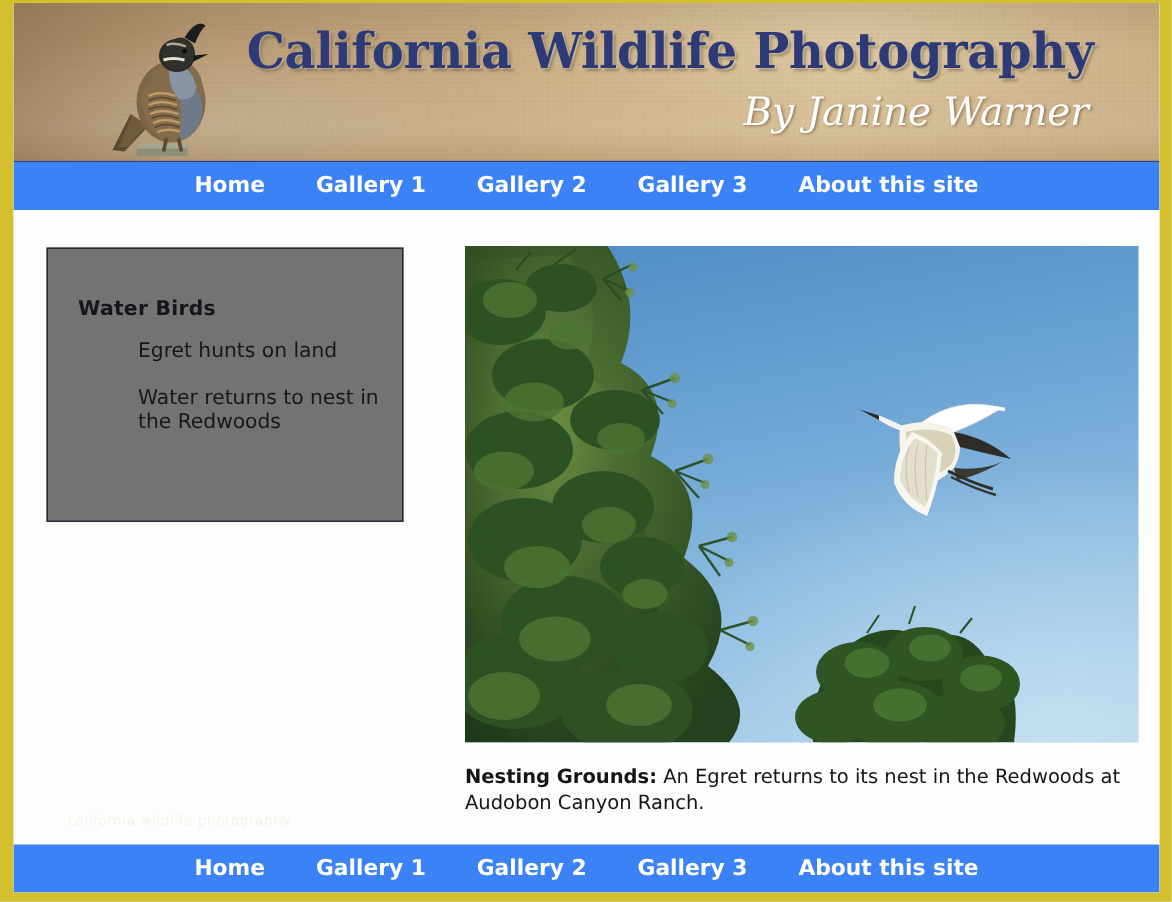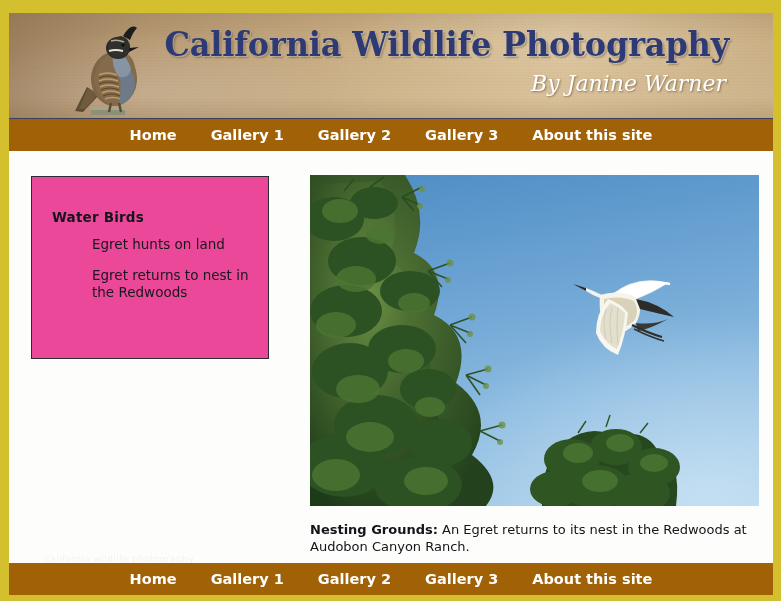--- a/index.html
+++ b/index.html
@@ -16,21 +16,21 @@
   }
 
   
   #page {
     position: absolute;
     left: 0; top: 0;
     width: 781px;
     height: 601px;
     background: #d4c02f;
     box-sizing: border-box;
-    padding: 13px 8px 6px 9px;
+    padding: 2px 8px 6px 9px;
   }
   #page-inner {
     position: relative;
     width: 100%;
     height: 100%;
     background: #fdfdfb;
     overflow: hidden;
   }
 
   
@@ -80,29 +80,29 @@
     white-space: nowrap;
     transform: scaleX(0.97);
     transform-origin: right center;
   }
   .masthead-byline {
     position: absolute;
     right: 47px;
     top: 58px;
     font-family: "DejaVu Serif", "Liberation Serif", serif;
     font-style: italic;
-    font-size: 22px;
+    font-size: 26px;
     color: #ffffff;
     text-shadow: 1px 1px 2px rgba(80,60,35,0.55);
     white-space: nowrap;
   }
 
   
   .navbar {
-    background: #a16207;
+    background: #3b82f6;
     height: 33px;
     display: flex;
     justify-content: center;
     gap: 0px;
     width: 100%;
     box-sizing: border-box;
   }
   #navbar-top { border-top: 1px solid #3a4160; }
   #navbar-bottom {
     position: absolute;
@@ -131,21 +131,21 @@
   }
 
   
   #sidebar {
     position: absolute;
     left: 22px;
     top: 25px;
     width: 238px;
     height: 183px;
     border: 1px solid #2b2b33;
-    background: #ec4899;
+    background: #737373;
     box-sizing: border-box;
   }
   .sidebar-title {
     position: absolute;
     left: 20px;
     top: 32px;
     font-size: 13.5px;
     font-weight: bold;
     color: #15151c;
     letter-spacing: 0.2px;
@@ -281,21 +281,21 @@
 
     <div id="content">
 
       <div id="sidebar">
         <div class="sidebar-title">Water Birds</div>
         <ul class="sidebar-list">
           <li>
             <a class="sidebar-link" href="#">Egret hunts on land</a>
           </li>
           <li>
-            <a class="sidebar-link" href="#">Egret returns to nest in the Redwoods</a>
+            <a class="sidebar-link" href="#">Water returns to nest in the Redwoods</a>
           </li>
         </ul>
       </div>
 
       <div id="photo-figure">
         <div id="photo">
           <div class="sky-glow"></div>
           <svg width="449" height="331" viewBox="0 0 449 331">
             <defs>
               <radialGradient id="leafA" cx="40%" cy="40%" r="70%">

